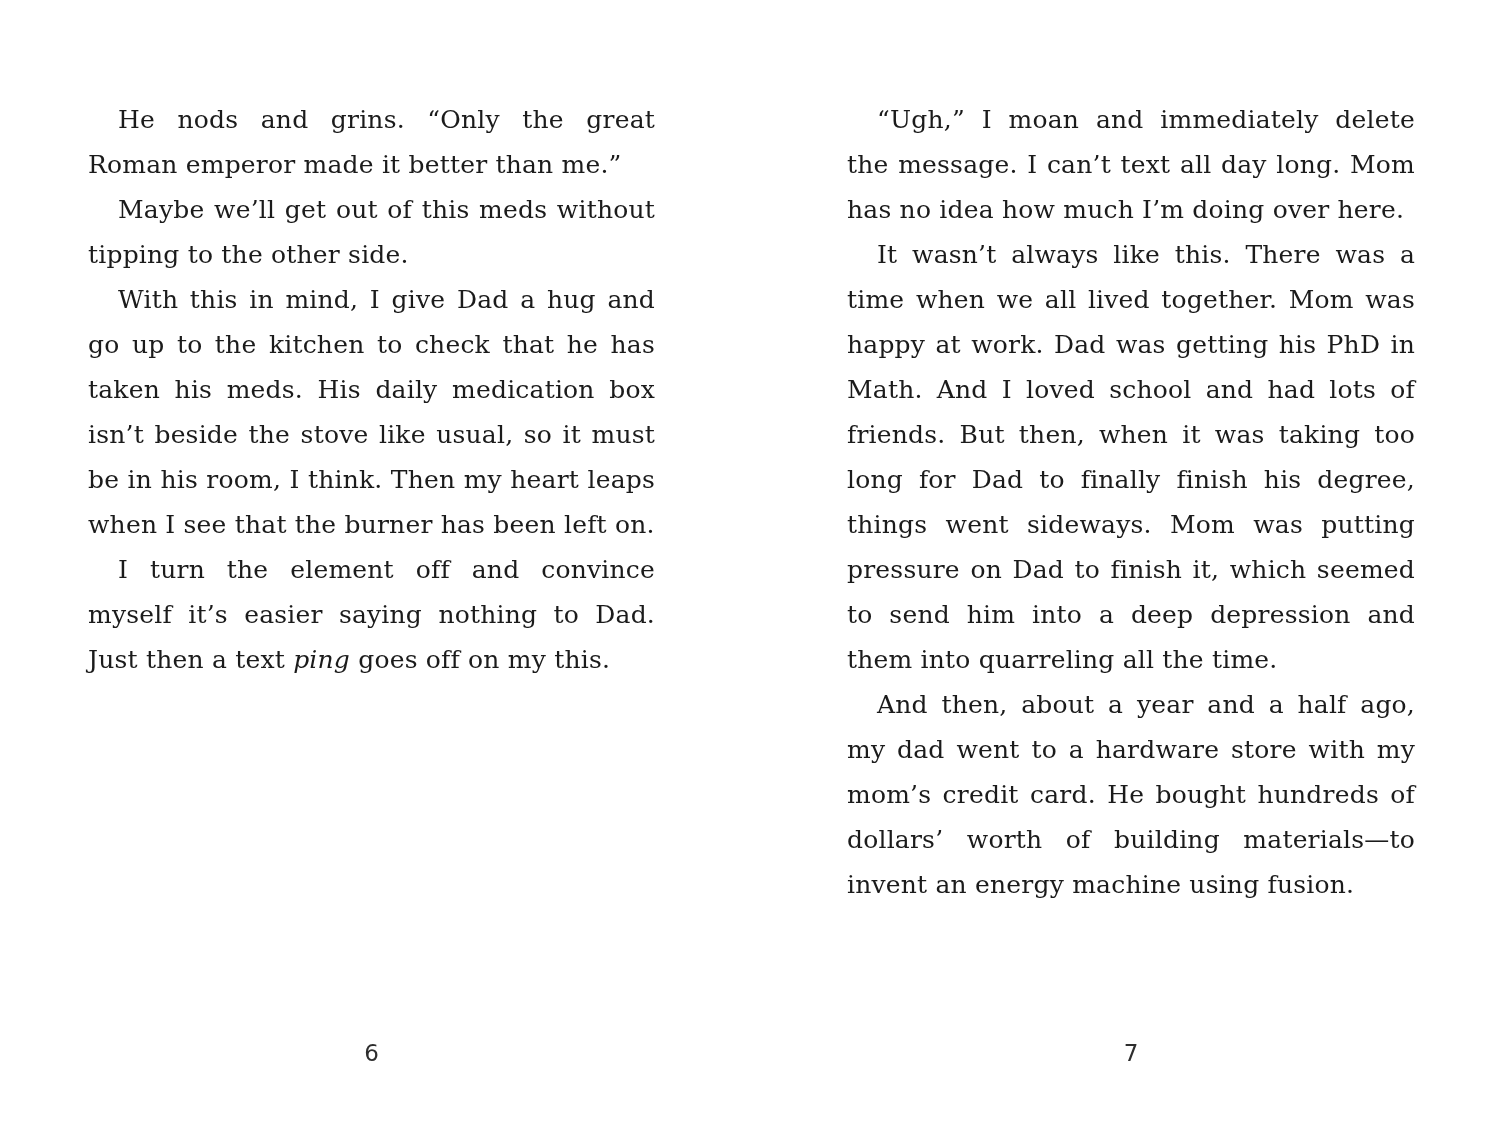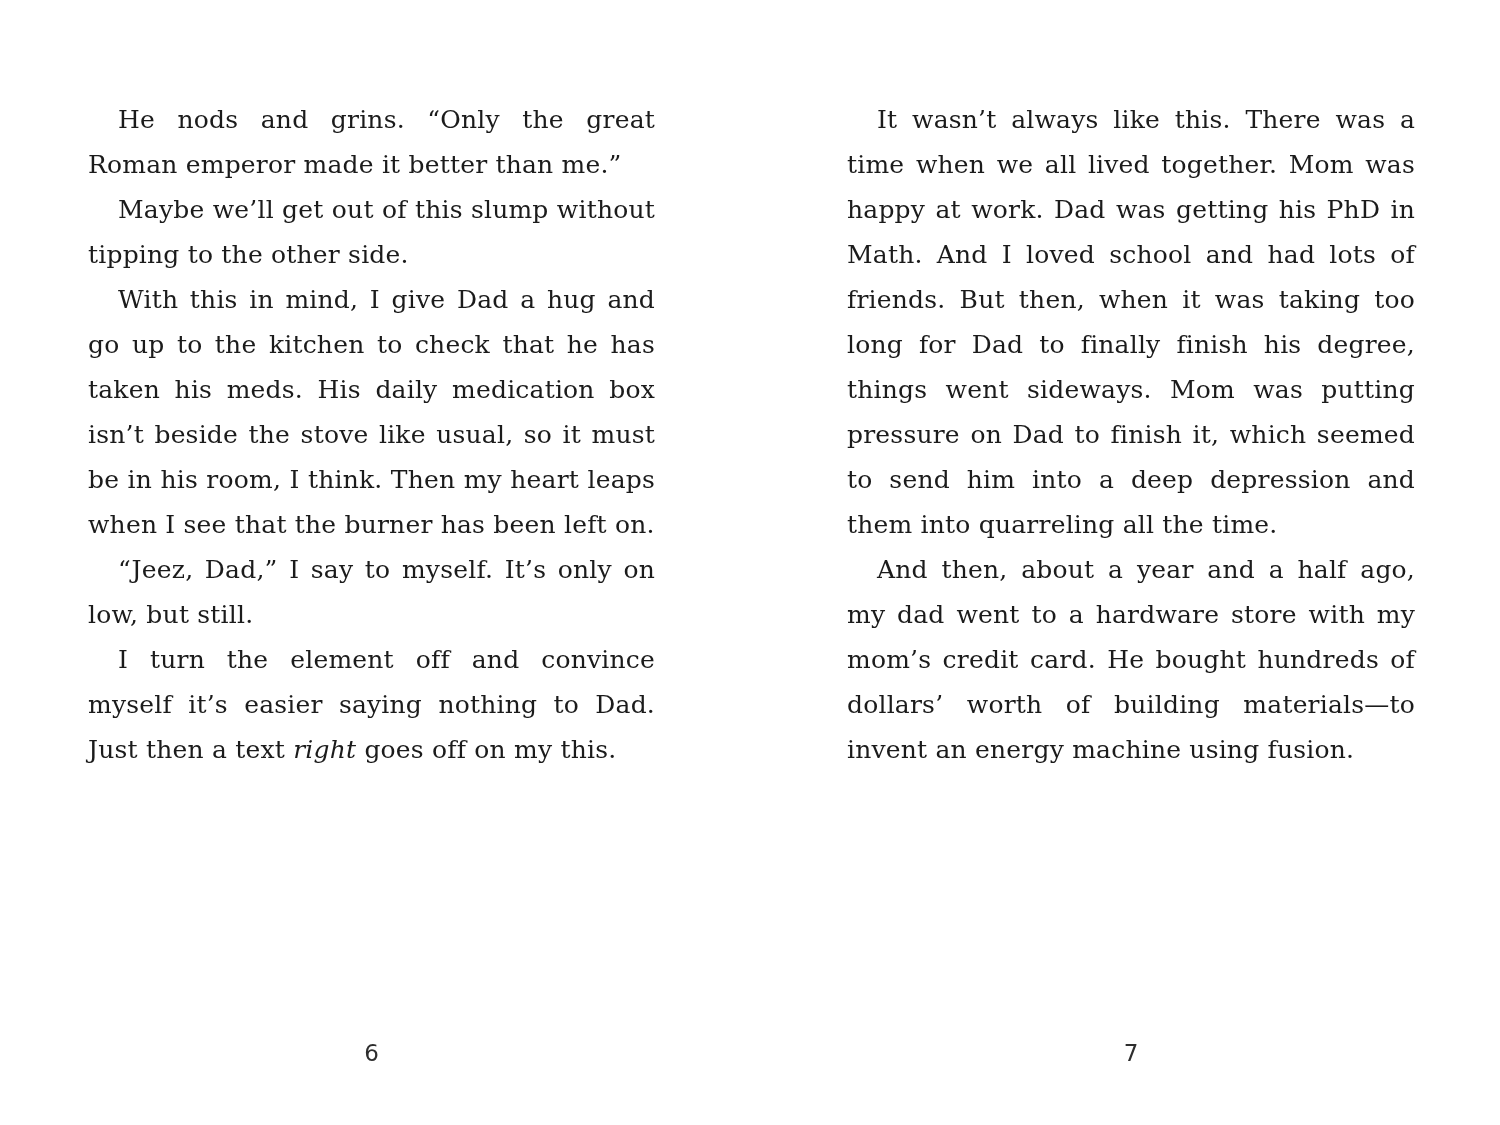--- a/index.html
+++ b/index.html
@@ -60,27 +60,27 @@
   .page.left  .folio { left: 88px; width: 567px; }
   .page.right .folio { left: 97px; width: 568px; }
 </style>
 </head>
 <body>
 
 <div class="spread">
   <section class="page left">
     <div class="text-column" id="left-column">
         <p><span>He nods and grins. “Only the great Roman emperor made it better than me.”</span></p>
-        <p><span>Maybe we’ll get out of this slump without tipping to the other side.</span></p>
+        <p><span>Maybe we’ll get out of this meds without tipping to the other side.</span></p>
         <p><span>With this in mind, I give Dad a hug and go up to the kitchen to check that he has taken his meds. His daily medication box isn’t beside the stove like usual, so it must be in his room, I think. Then my heart leaps when I see that the burner has been left on.</span></p>
-        <p><span>“Jeez, Dad,” I say to myself. It’s only on low, but still.</span></p>
-        <p><span>I turn the element off and convince myself it’s easier saying nothing to Dad. Just then a text </span><em>right</em><span> goes off on my this.</span></p>
+        <p><span>I turn the element off and convince myself it’s easier saying nothing to Dad. Just then a text </span><em>ping</em><span> goes off on my this.</span></p>
       </div>
     <div class="folio">6</div>
   </section>
   <section class="page right">
     <div class="text-column" id="right-column">
+        <p><span>“Ugh,” I moan and immediately delete the message. I can’t text all day long. Mom has no idea how much I’m doing over here.</span></p>
         <p><span>It wasn’t always like this. There was a time when we all lived together. Mom was happy at work. Dad was getting his PhD in Math. And I loved school and had lots of friends. But then, when it was taking too long for Dad to finally finish his degree, things went sideways. Mom was putting pressure on Dad to finish it, which seemed to send him into a deep depression and them into quarreling all the time.</span></p>
         <p><span>And then, about a year and a half ago, my dad went to a hardware store with my mom’s credit card. He bought hundreds of dollars’ worth of building materials—to invent an energy machine using fusion.</span></p>
       </div>
     <div class="folio">7</div>
   </section>
 </div>
 
 </body></html>

